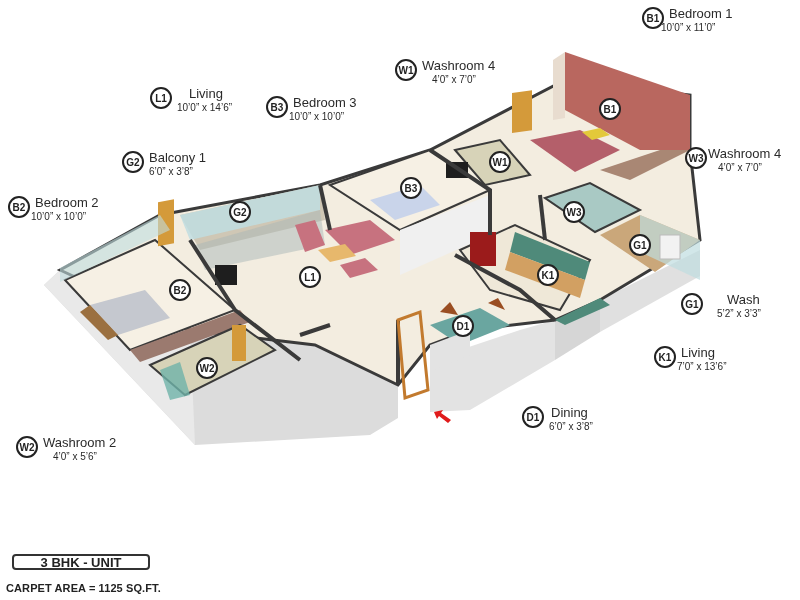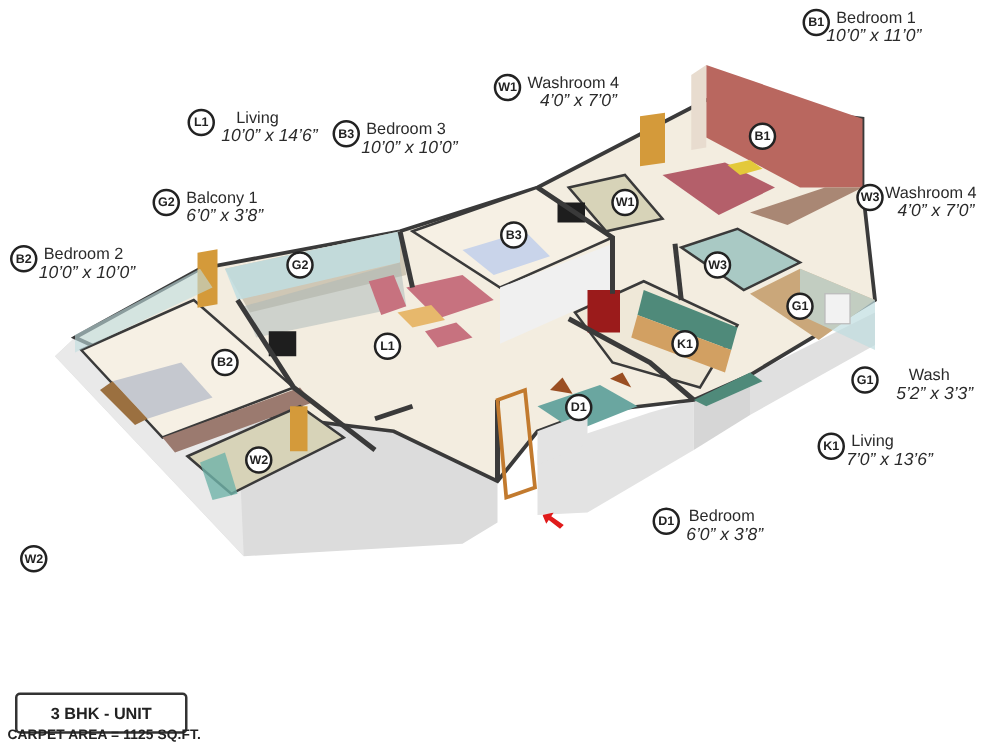--- a/index.html
+++ b/index.html
@@ -6,26 +6,26 @@
   body { width:800px; height:600px; position:relative; overflow:hidden;
          font-family:"Liberation Sans", sans-serif; color:#2a2a2a; }
   .plan { position:absolute; left:0; top:0; width:800px; height:600px; }
   .legend { position:absolute; display:flex; align-items:flex-start; }
   .badge { width:22px; height:22px; border:2px solid #222; border-radius:50%;
            box-sizing:border-box; font-weight:bold; font-size:10px;
            display:flex; align-items:center; justify-content:center;
            background:#fff; color:#222; flex:0 0 auto; }
   .ltext { margin-left:5px; line-height:14px; font-size:12.5px; }
   .lname { display:block; font-size:13px; }
-  .ldim  { display:block; font-size:14px; padding-left:6px;font-style:italic; }
+  .ldim  { display:block; font-size:10px; padding-left:6px; }
   .pin { position:absolute; width:22px; height:22px; border:2px solid #222;
          border-radius:50%; box-sizing:border-box; background:#fff;
          font-weight:bold; font-size:10px; color:#222;
          display:flex; align-items:center; justify-content:center; }
-  .unit-box { position:absolute; left:12px; top:554px; width:138px; height:33px;
+  .unit-box { position:absolute; left:12px; top:554px; width:138px; height:16px;
               border:2px solid #333; border-radius:4px; box-sizing:border-box;
               display:flex; align-items:center; justify-content:center;
               font-weight:bold; font-size:13px; color:#222; }
   .carpet { position:absolute; left:6px; top:582px; font-weight:bold;
             font-size:11px; color:#222; letter-spacing:0.1px; }
   .entry-arrow { position:absolute; left:434px; top:410px; }
 </style>
 </head>
 <body>
 
@@ -193,23 +193,27 @@
   <span class="badge">K1</span>
   <span class="ltext">
       <span class="lname">Living</span>
       <span class="ldim" style="padding-left:0;margin-left:-4px;">7’0” x 13’6”</span>
     </span>
 </div>
 
 <div class="legend" style="left:522px;top:406px;">
   <span class="badge">D1</span>
   <span class="ltext">
-      <span class="lname" style="padding-left:2px;">Bedroom</span>
+      <span class="lname" style="padding-left:2px;">Dining</span>
       <span class="ldim" style="padding-left:0;">6’0” x 3’8”</span>
     </span>
 </div>
 
 <div class="legend" style="left:16px;top:436px;">
   <span class="badge">W2</span>
+  <span class="ltext">
+      <span class="lname">Washroom 2</span>
+      <span class="ldim" style="padding-left:10px;">4’0” x 5’6”</span>
+    </span>
 </div>
 
 <div class="unit-box">3 BHK - UNIT</div>
 <div class="carpet">CARPET AREA = 1125 SQ.FT.</div>
 
 </body></html>

